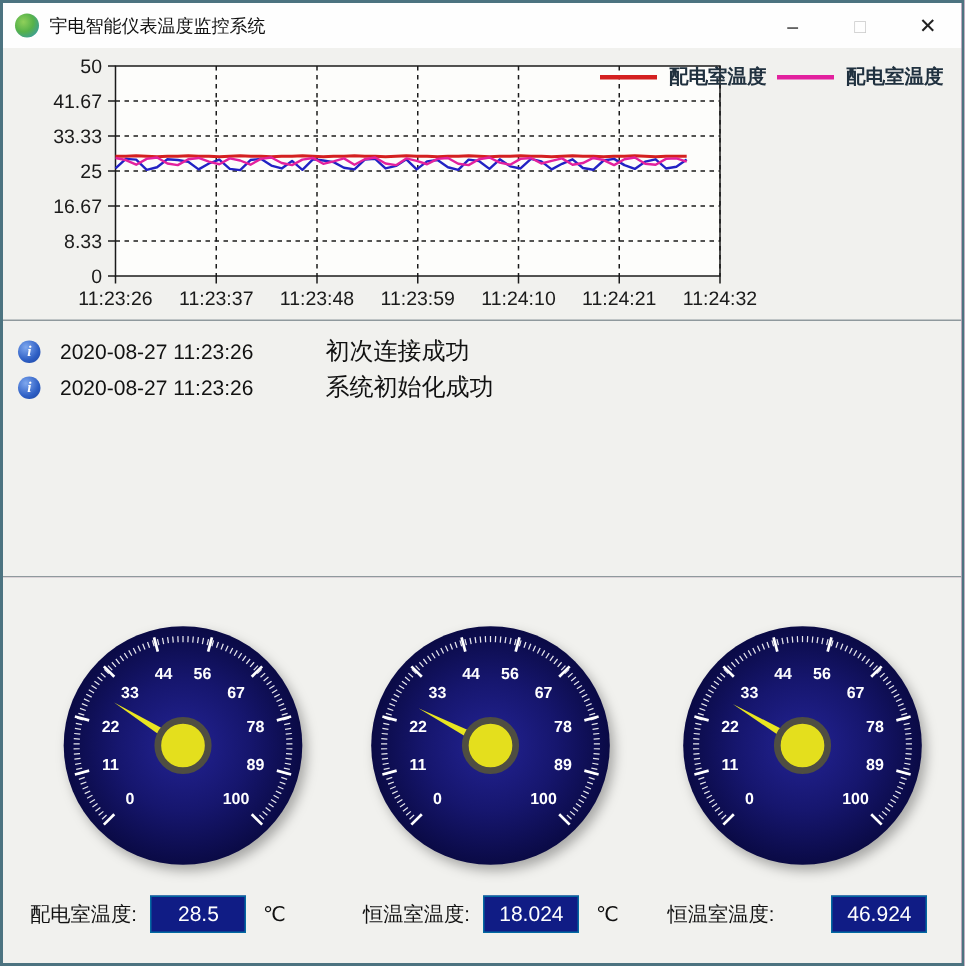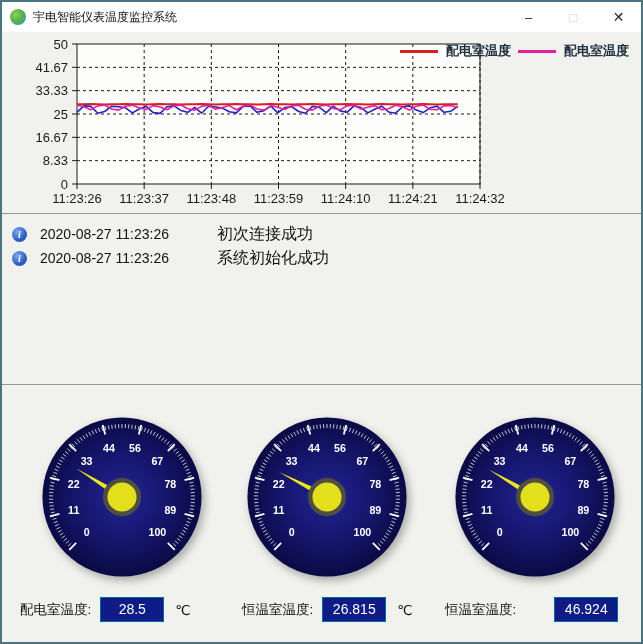--- a/index.html
+++ b/index.html
@@ -533,21 +533,21 @@
         <circle cx="100" cy="100" r="20.5" fill="#e4df1d" stroke="#4f4e42" stroke-width="5.5"></circle>
       </svg>
 
     <div class="readout" id="readout-0">
       <span class="readout-label">配电室温度:</span>
       <span class="readout-value">28.5</span>
       <span class="readout-unit">℃</span>
     </div>
     <div class="readout" id="readout-1">
       <span class="readout-label">恒温室温度:</span>
-      <span class="readout-value">26.815</span>
+      <span class="readout-value">18.024</span>
       <span class="readout-unit">℃</span>
     </div>
     <div class="readout" id="readout-2">
       <span class="readout-label">恒温室温度:</span>
       <span class="readout-value">46.924</span>
       <span class="readout-unit">℃</span>
     </div>
   </div>
 
 </div>

